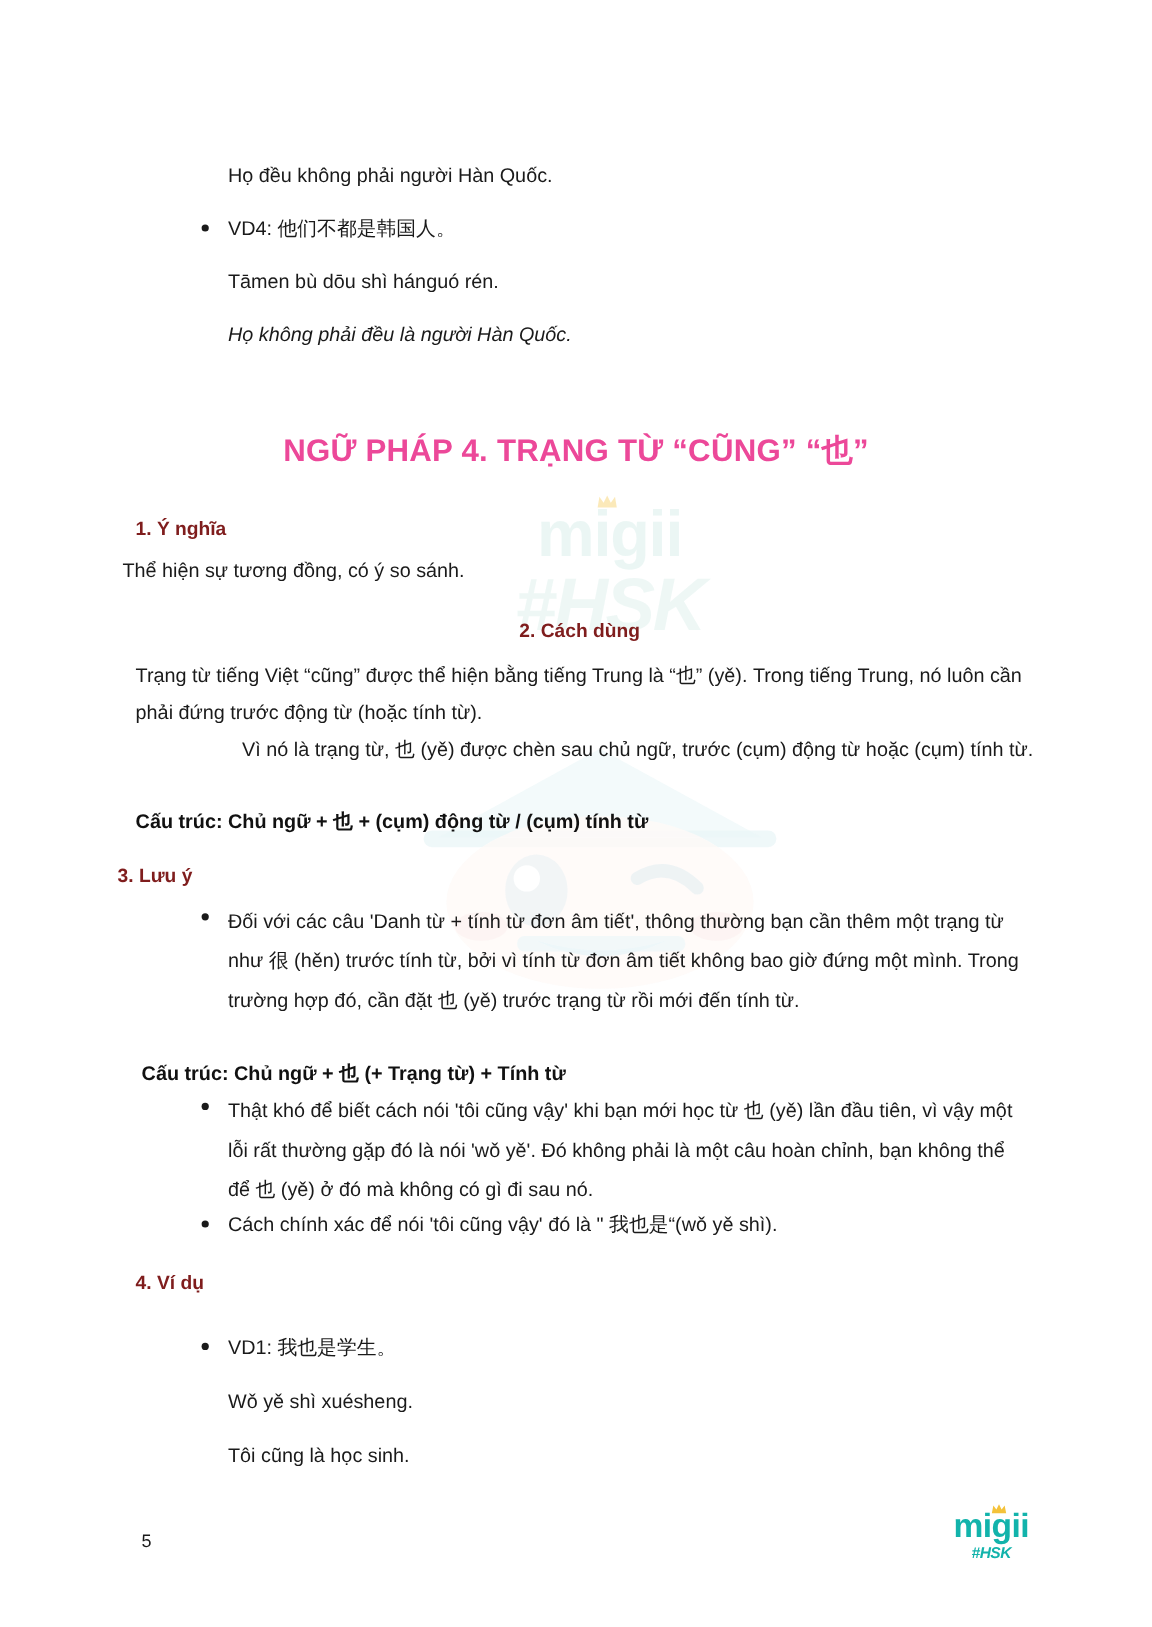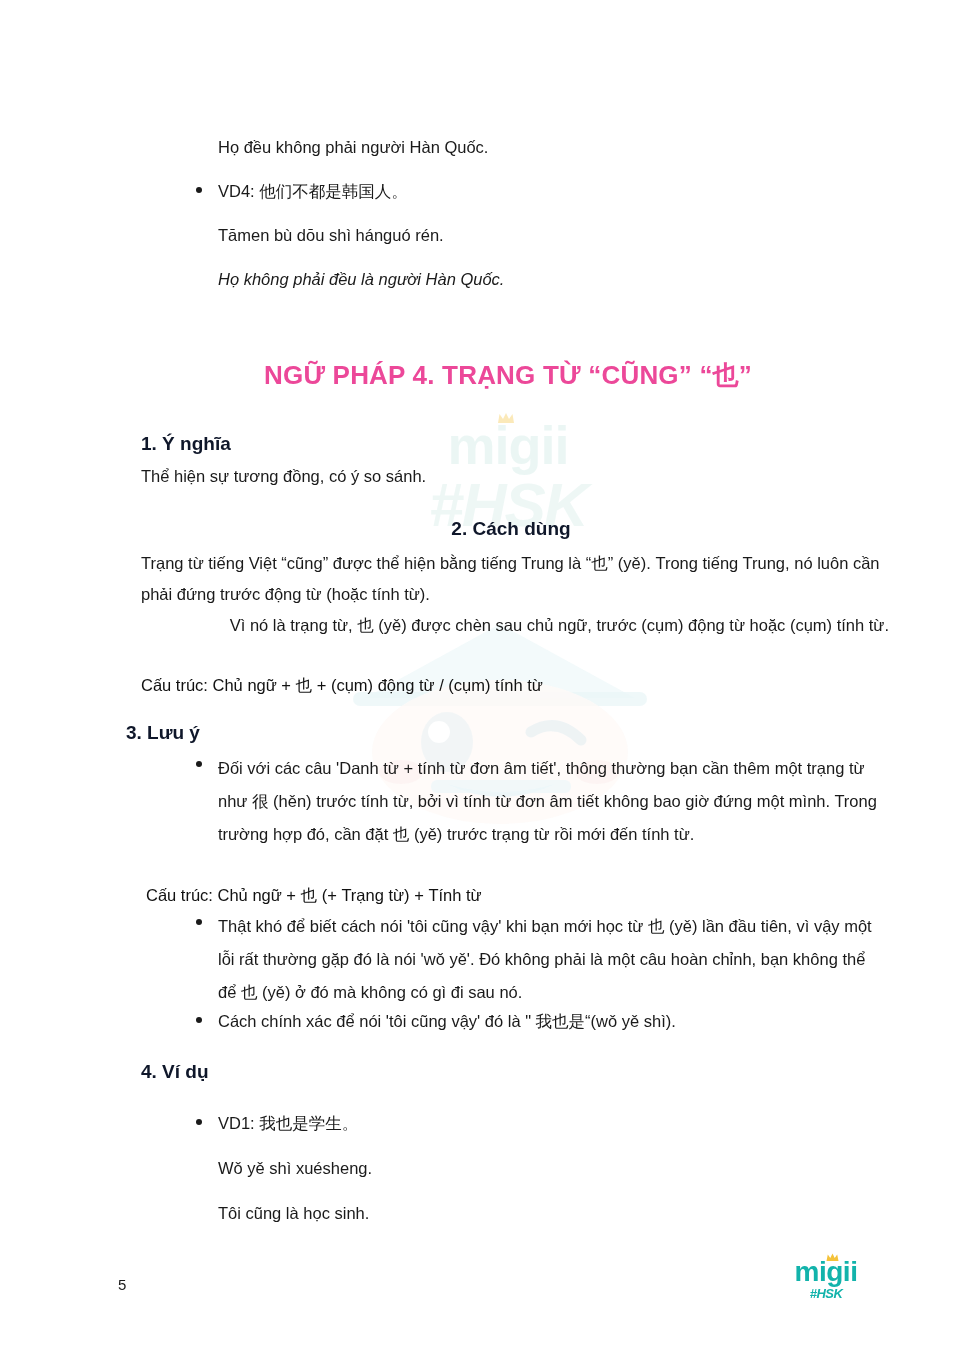--- a/index.html
+++ b/index.html
@@ -72,21 +72,20 @@
     opacity: 0.42;
   }
 
   
   .content {
     position: relative;
     z-index: 2;
   }
   .block {
     position: absolute;
-    margin-left: 28px;
   }
   .para {
     font-size: 16.5px;
     line-height: 1.62;
     color: #1a1a1a;
     margin: 0;
   }
   .para-indent {
     margin-left: 72px;
   }
@@ -115,27 +114,27 @@
   h1.doc-title {
     margin: 0;
     font-size: 26px;
     font-weight: 700;
     color: #ec4899;
     text-align: center;
     letter-spacing: 0.2px;
   }
   h2.sec {
     margin: 0;
-    font-size: 19px;
-    font-weight: 700;
-    color: #0f172a;
+    font-size: 16px;
+    font-weight: 700;
+    color: #7f1d1d;
   }
   .struct {
     font-size: 16.5px;
-    font-weight: 400;
+    font-weight: 700;
     color: #111111;
     line-height: 1.62;
     margin: 0;
   }
 
   
   .page-number {
     position: absolute;
     left: 118px;
     top: 1276px;
@@ -231,21 +230,21 @@
       <p class="para para-indent">Họ không phải đều là người Hàn Quốc.</p>
     </div>
 
     <div class="block" style="left:118px; top:358px; width:724px;">
       <h1 class="doc-title">NGỮ PHÁP 4. TRẠNG TỪ “CŨNG” “也”</h1>
     </div>
 
     <div class="block" style="left:113px; top:433px; width:740px;">
       <h2 class="sec">1. Ý nghĩa</h2>
     </div>
-    <div class="block" style="left:113px; top:463px; width:740px;">
+    <div class="block" style="left:102px; top:463px; width:740px;">
       <p class="para">Thể hiện sự tương đồng, có ý so sánh.</p>
     </div>
 
     <div class="block" style="left:113px; top:518px; width:740px;text-align:center;">
       <h2 class="sec">2. Cách dùng</h2>
     </div>
     <div class="block" style="left:113px; top:548px; width:742px;">
       <p class="para" style="line-height:1.85;">Trạng từ tiếng Việt “cũng” được thể hiện bằng tiếng Trung là “也” (yě). Trong tiếng Trung, nó luôn cần phải đứng trước động từ (hoặc tính từ).</p>
     </div>
     <div class="block" style="left:113px; top:610px; width:748px;">

